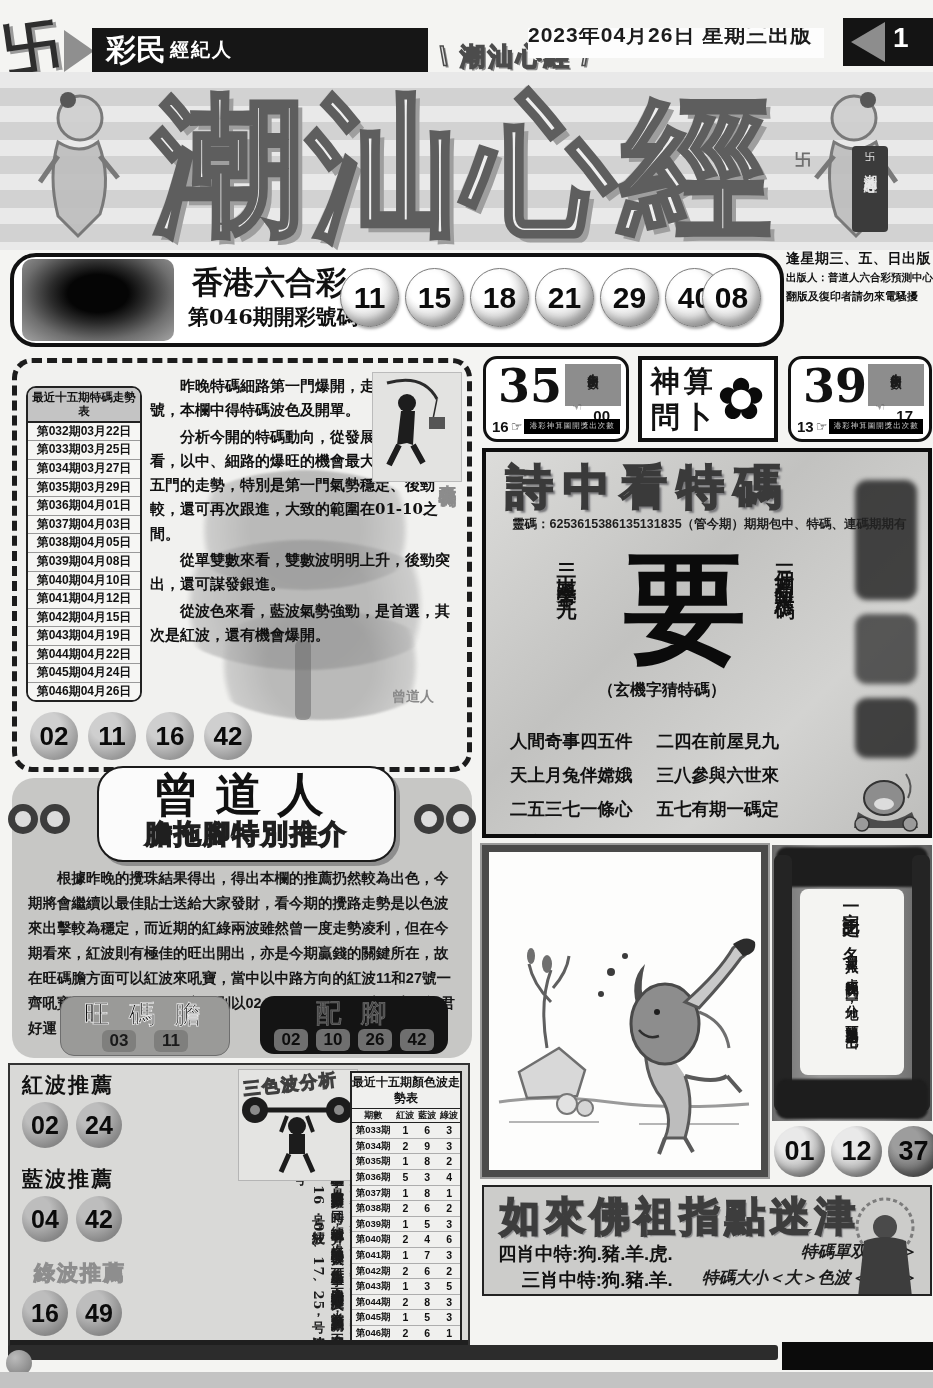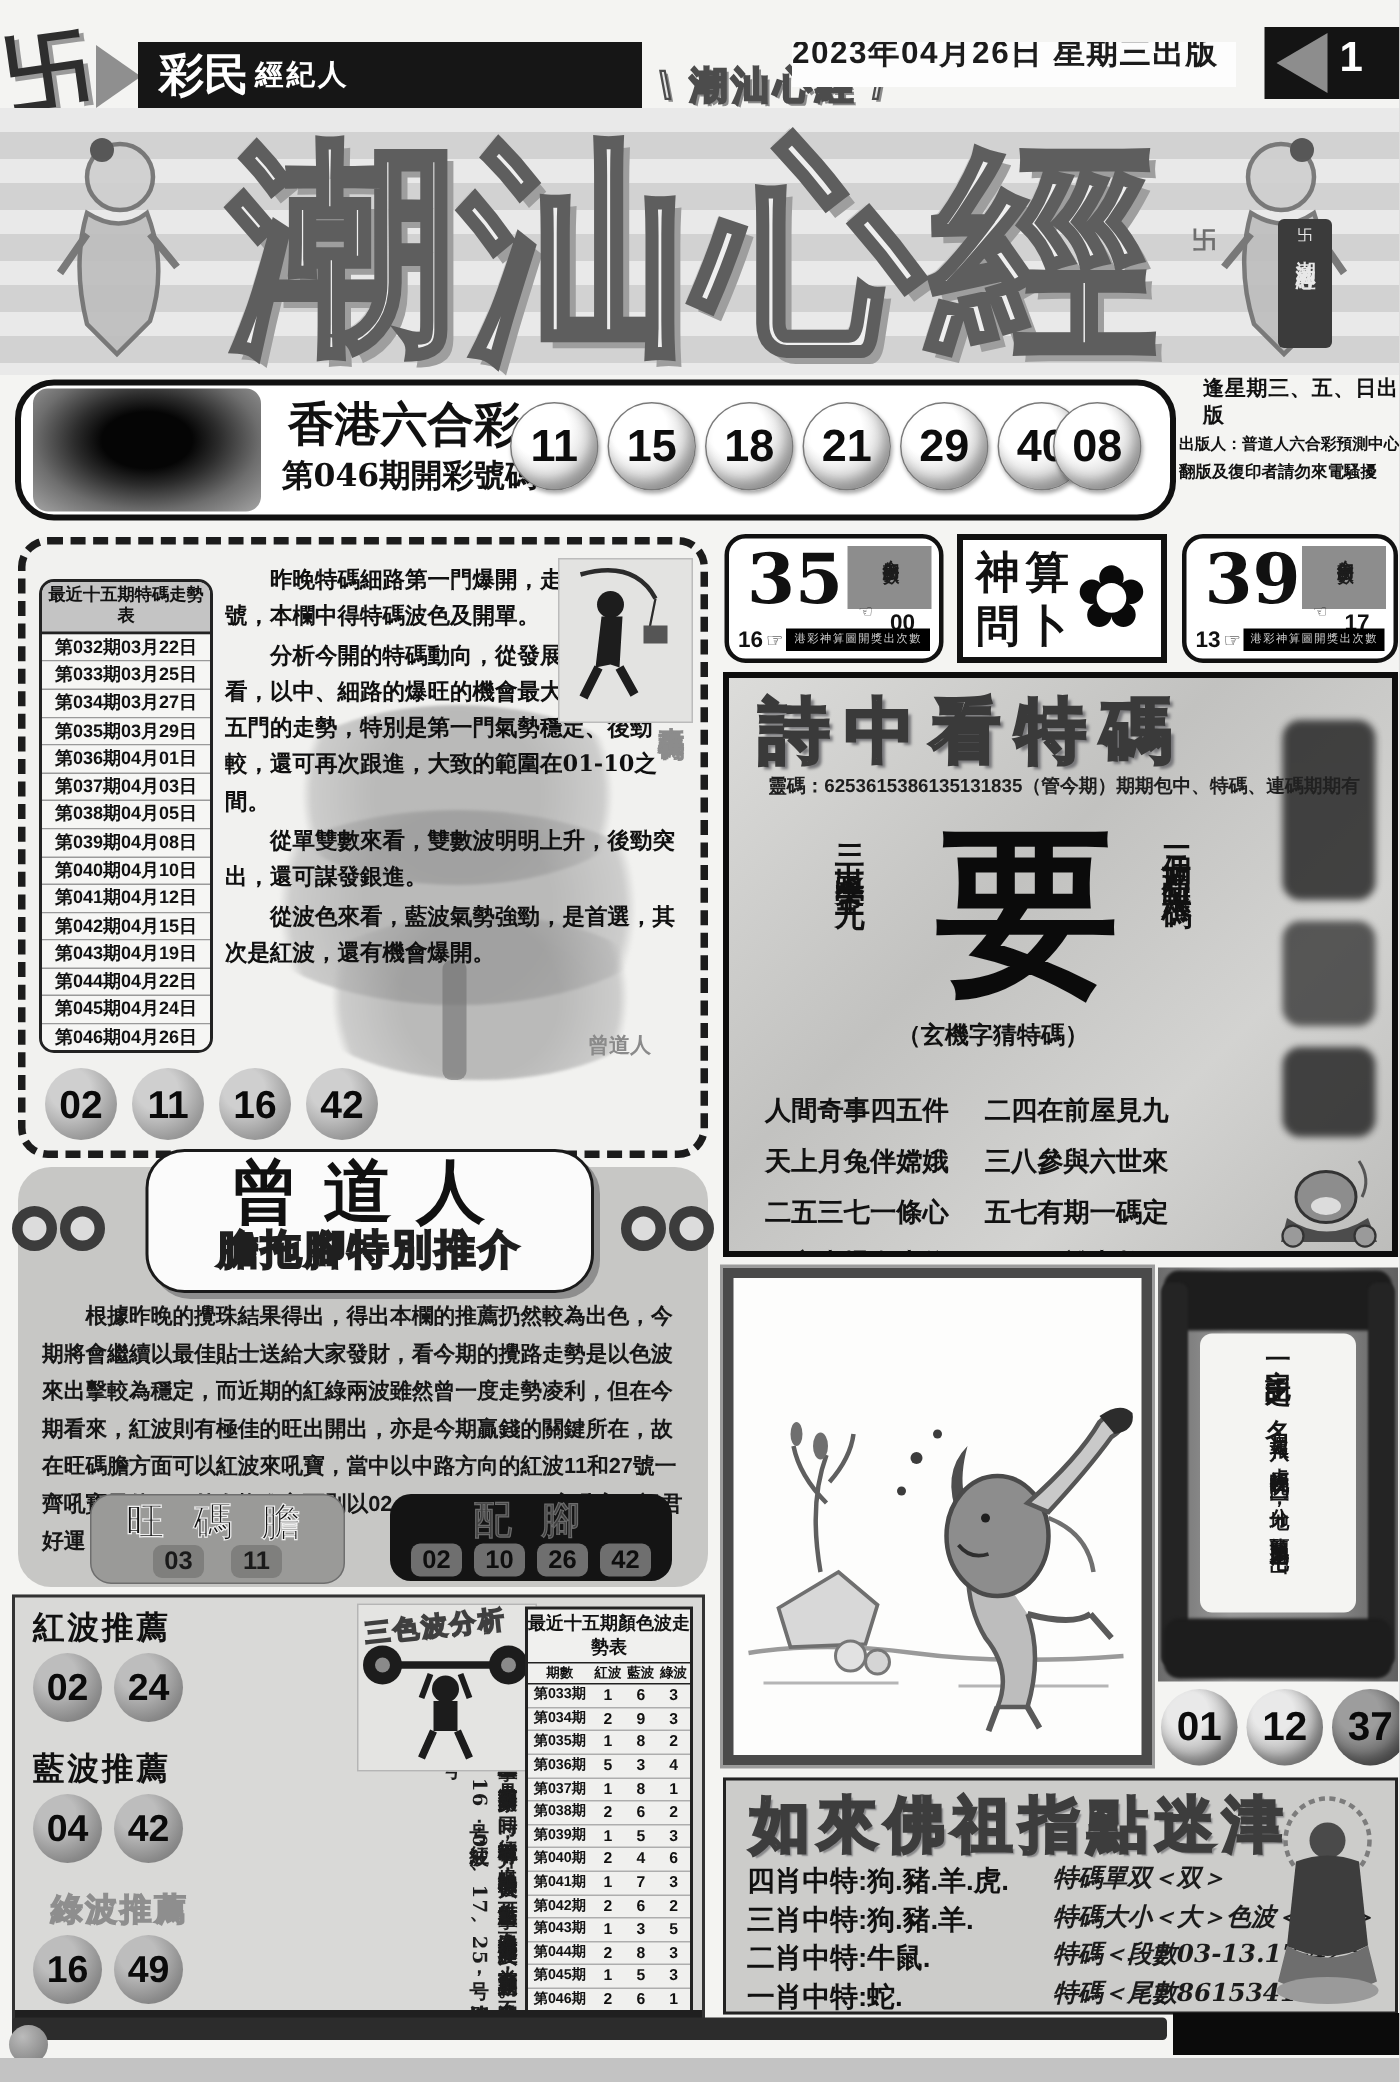--- a/index.html
+++ b/index.html
@@ -50,21 +50,21 @@
   .lotto-t2{left:188px;top:303px;font-size:21px;font-weight:bold;font-family:"DejaVu Serif",serif;}
   .ball{border-radius:50%;background:radial-gradient(circle at 34% 28%,#ffffff 0 34%,#e2e2e2 58%,#9f9f9f 100%);
         border:1px solid #7a7a7a;display:flex;align-items:center;justify-content:center;
         font-weight:bold;color:#0d0d0d;box-shadow:inset -4px -6px 8px rgba(0,0,0,.25),1px 2px 3px rgba(0,0,0,.35);}
   .ball-l{width:57px;height:57px;font-size:30px;}
   .lotto-balls{left:340px;top:268px;display:flex;gap:6px;}
   .lotto-special{left:702px;top:268px;}
 
   
   .pub{left:786px;top:250px;width:147px;}
-  .pub .l1{font-size:14px;font-weight:bold;letter-spacing:.5px;margin-left:16px;}
+  .pub .l1{font-size:14px;font-weight:bold;letter-spacing:.5px;}
   .pub .l2{font-size:10.5px;font-weight:bold;margin-top:3px;}
   .pub .blk{margin-top:4px;background:#0c0c0c;color:#8f8f8f;font-size:11px;font-weight:bold;
             padding:5px 4px;line-height:1.8;}
   .pub .l3{font-size:11px;font-weight:bold;margin-top:4px;}
 
   
   .dashedbox{left:12px;top:358px;width:460px;height:414px;border:5px dashed #1c1c1c;
              border-radius:20px;background:#f1f1ef;box-sizing:border-box;}
   .trend{left:26px;top:386px;width:112px;height:312px;border:2px solid #222;border-radius:10px;
          background:#ededeb;overflow:hidden;}
@@ -195,22 +195,22 @@
   .wp-text{writing-mode:vertical-rl;font-family:"DejaVu Serif",serif;font-weight:bold;color:#151515;}
   .wp-text .t{font-size:17px;letter-spacing:3px;}
   .wp-text .s{font-size:13px;letter-spacing:2px;margin-top:6px;}
   .wp-balls{left:774px;top:1126px;display:flex;gap:6px;}
   .wp-ball{width:51px;height:51px;border-radius:50%;display:flex;align-items:center;justify-content:center;
      font-size:27px;font-weight:bold;color:#0c0c0c;
      background:radial-gradient(circle at 35% 30%,#e9e9e9 0 28%,#b3b3b3 62%,#8a8a8a 100%);
      box-shadow:inset -4px -5px 7px rgba(0,0,0,.3);}
 
   
-  .buddhabox{left:482px;top:1185px;width:450px;height:158px;border:2px solid #222;background:#ccccca;
-             box-sizing:border-box;overflow:hidden;}
+  .buddhabox{left:482px;top:1185px;width:450px;height:111px;border:2px solid #222;background:#ccccca;
+             box-sizing:border-box;overflow:hidden;text-align:right;}
   .bud-title{position:absolute;left:16px;top:2px;font-size:40px;font-weight:bold;font-family:"DejaVu Serif",serif;
      letter-spacing:5px;color:#b7b7b5;-webkit-text-stroke:2px #3d3d3d;text-shadow:2px 2px 1px #88888a;}
   .bud-zlines{position:absolute;left:14px;top:54px;font-size:18.5px;font-weight:bold;line-height:1.38;}
   .bud-clines{position:absolute;left:218px;top:52px;font-size:16.5px;font-weight:bold;font-family:"DejaVu Serif",serif;
      font-style:italic;line-height:1.55;color:#1b1b1b;}
   .bud-img{position:absolute;right:4px;top:6px;}
 
   
   .foot-l{left:8px;top:1345px;width:770px;height:15px;background:#2c2c2c;border-radius:3px;}
   .foot-r{left:782px;top:1342px;width:151px;height:28px;background:#0b0b0b;}

